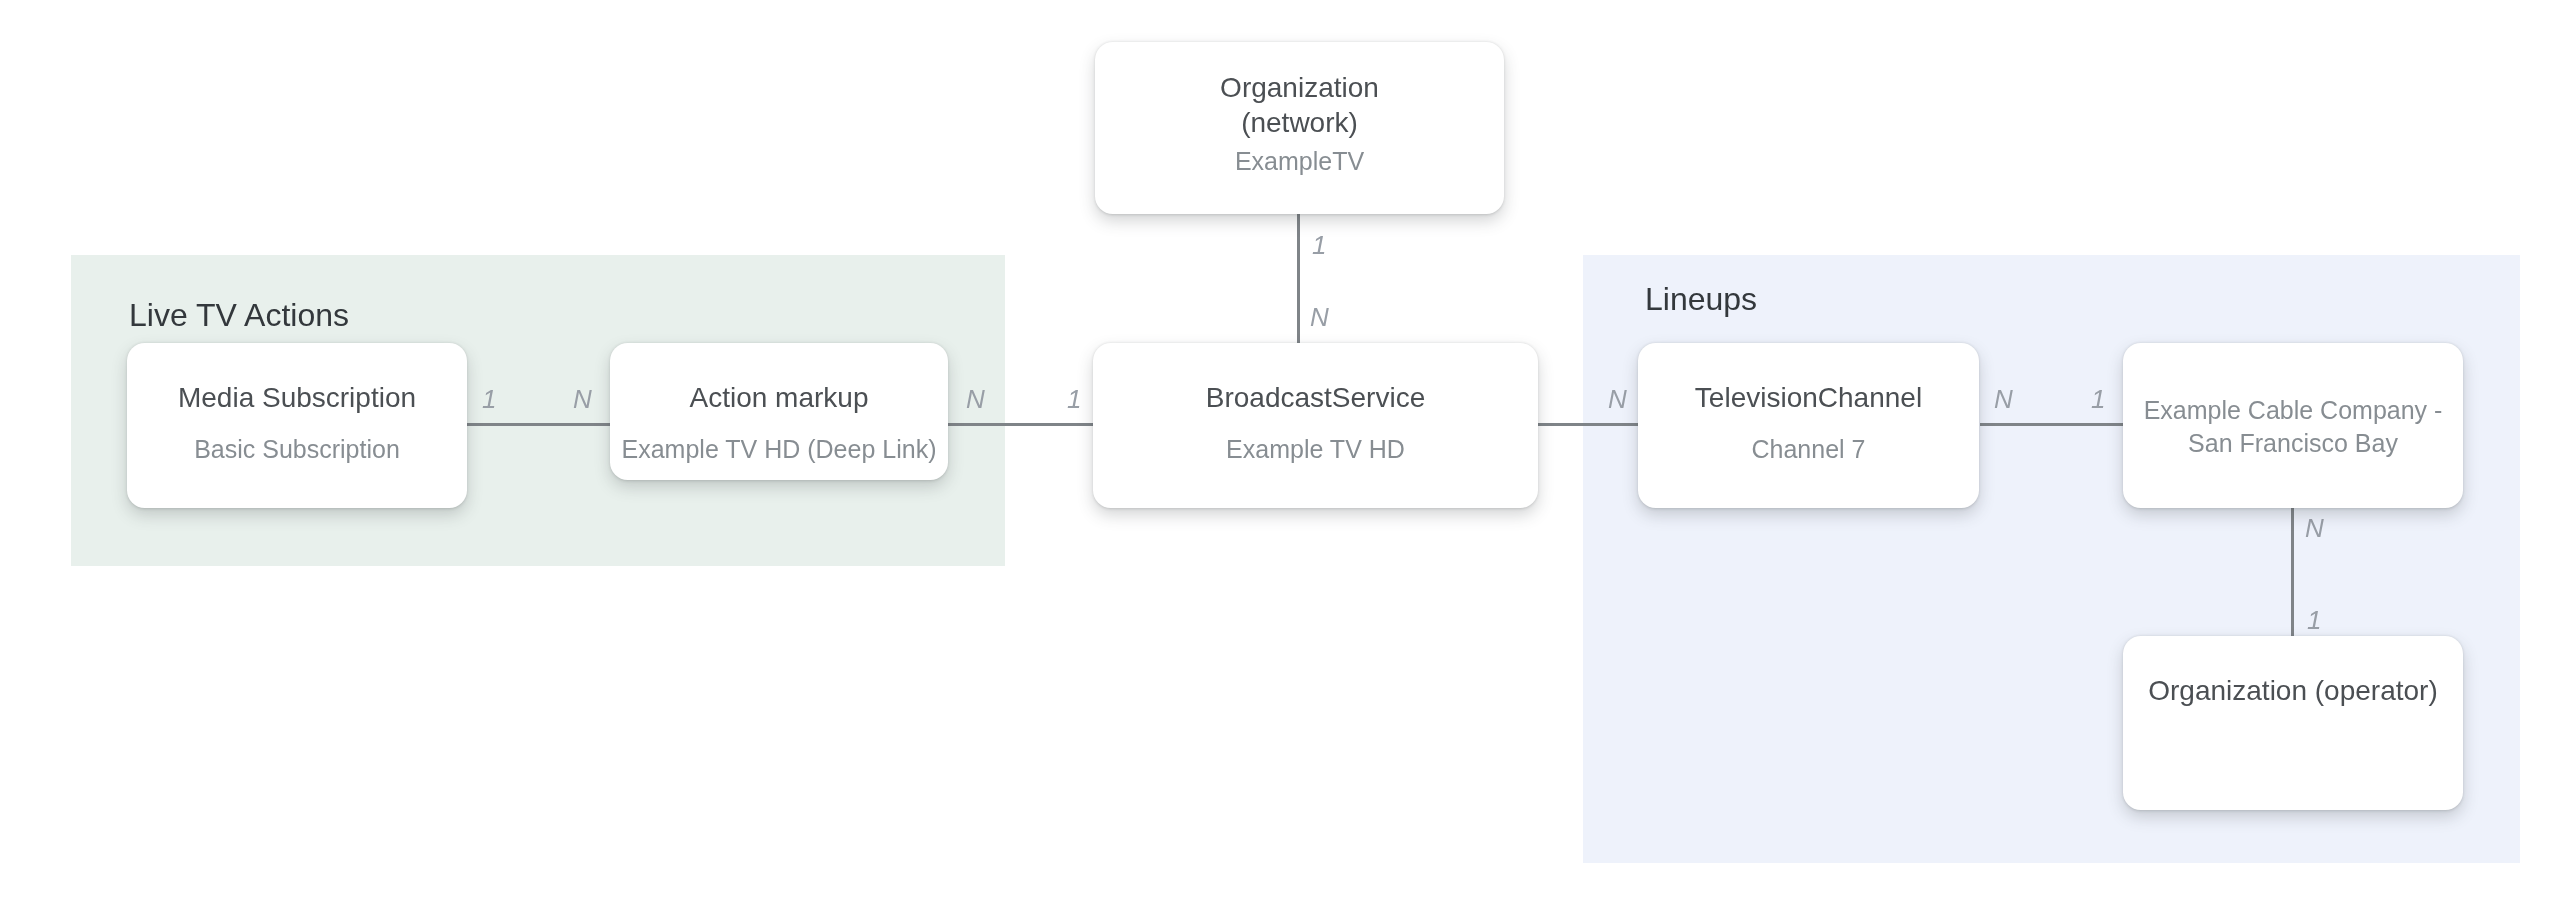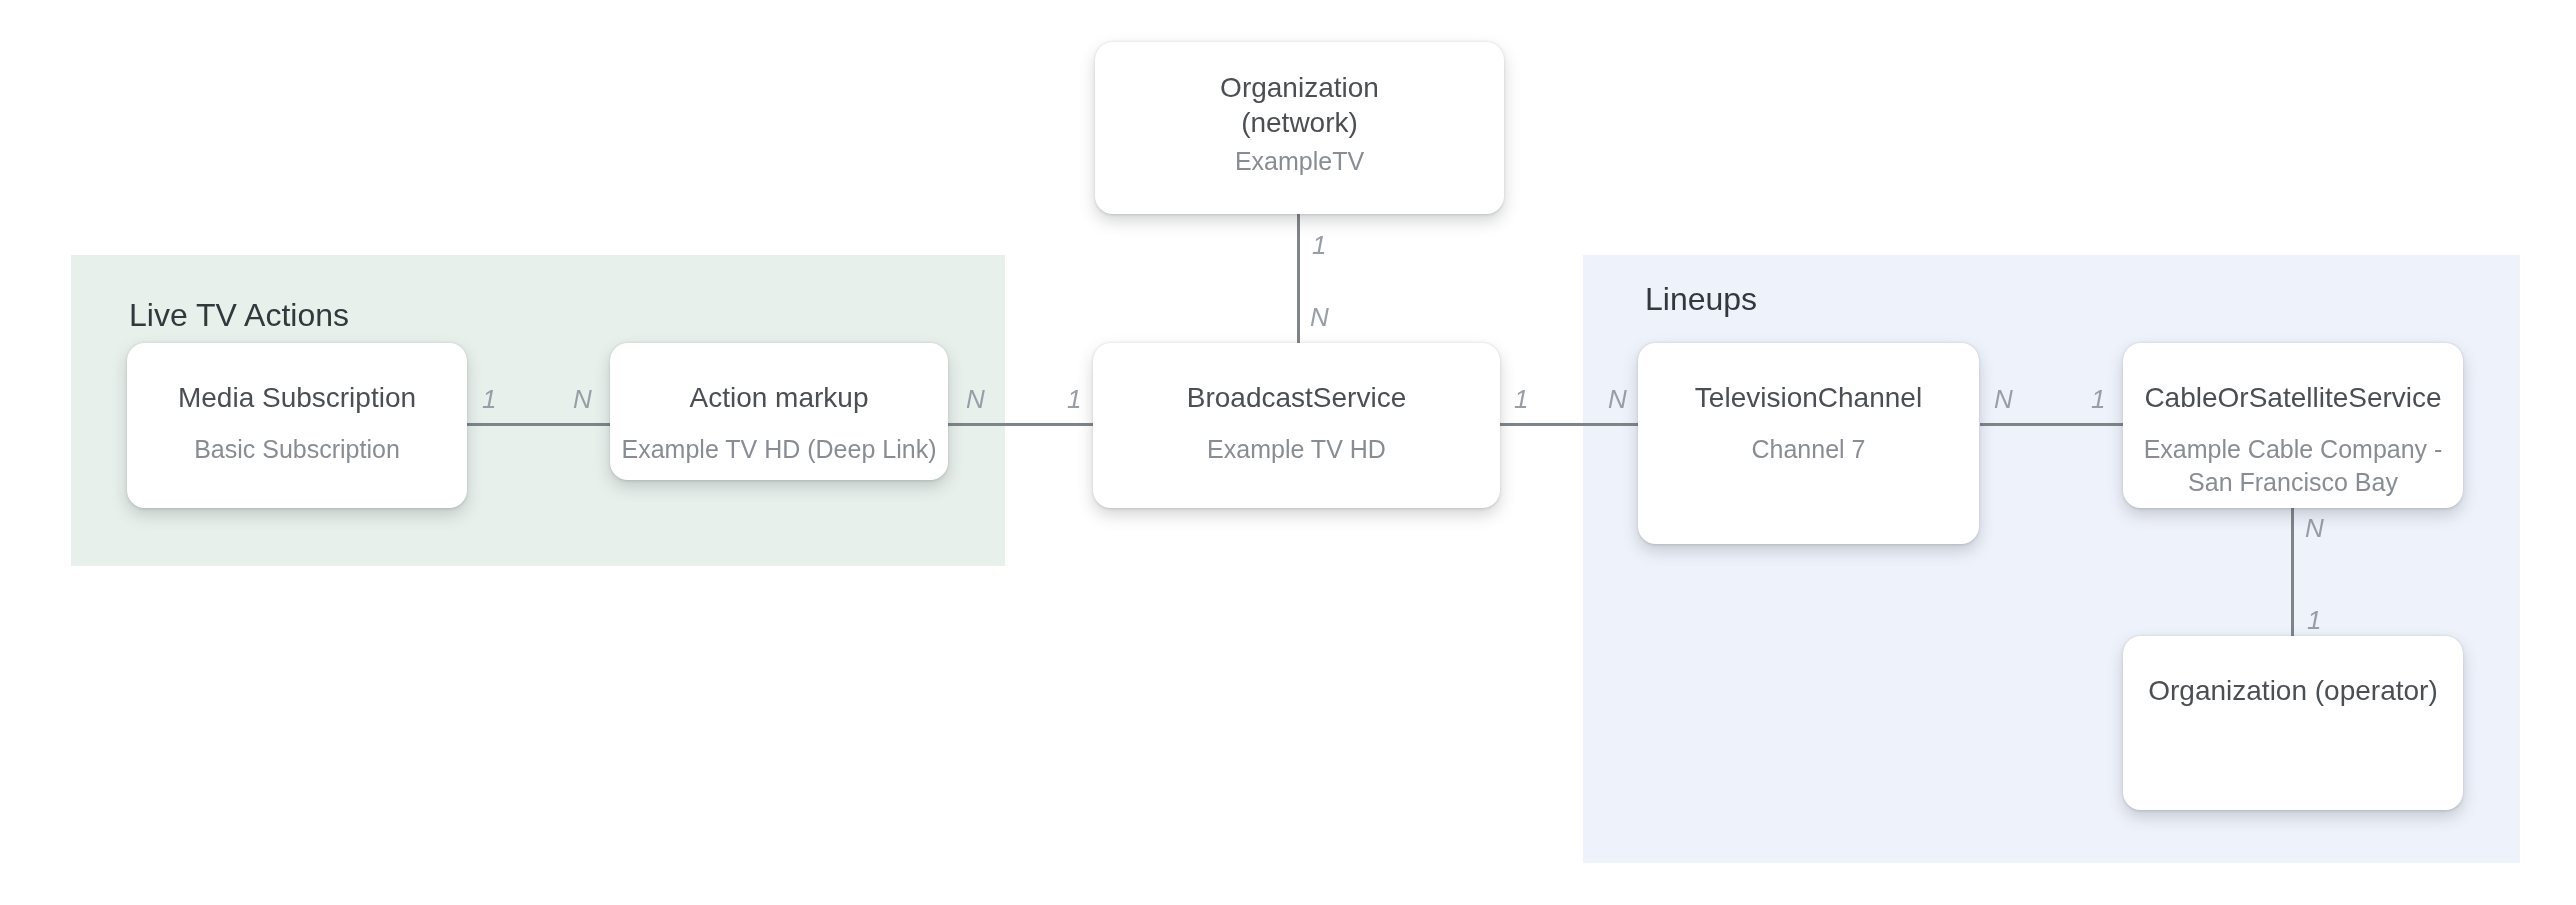--- a/index.html
+++ b/index.html
@@ -136,42 +136,39 @@
 
   <div class="node" style="left:610px; top:343px; width:338px; height:137px;">
     <div class="node-title">
       <div>Action markup</div>
     </div>
     <div class="node-subtitle">
       <div>Example TV HD (Deep Link)</div>
     </div>
   </div>
 
-  <div class="node" style="left:1093px; top:343px; width:407px; height:165px;">
+  <div class="node" style="left:1093px; top:343px; width:445px; height:165px;">
     <div class="node-title">
       <div>BroadcastService</div>
     </div>
     <div class="node-subtitle">
       <div>Example TV HD</div>
     </div>
   </div>
 
-  <div class="node" style="left:1638px; top:343px; width:341px; height:201px;">
+  <div class="node" style="left:1638px; top:343px; width:341px; height:165px;">
     <div class="node-title">
       <div>TelevisionChannel</div>
     </div>
     <div class="node-subtitle">
       <div>Channel 7</div>
     </div>
   </div>
 
   <div class="node" style="left:2123px; top:343px; width:340px; height:165px;">
-    <div class="node-title">
-      <div>CableOrSatelliteService</div>
-    </div>
     <div class="node-subtitle">
       <div>Example Cable Company -</div>
       <div>San Francisco Bay</div>
     </div>
   </div>
 
   <div class="node" style="left:2123px; top:636px; width:340px; height:174px;text-align:center;">
     <div class="node-title">
       <div>Organization (operator)</div>
     </div>

